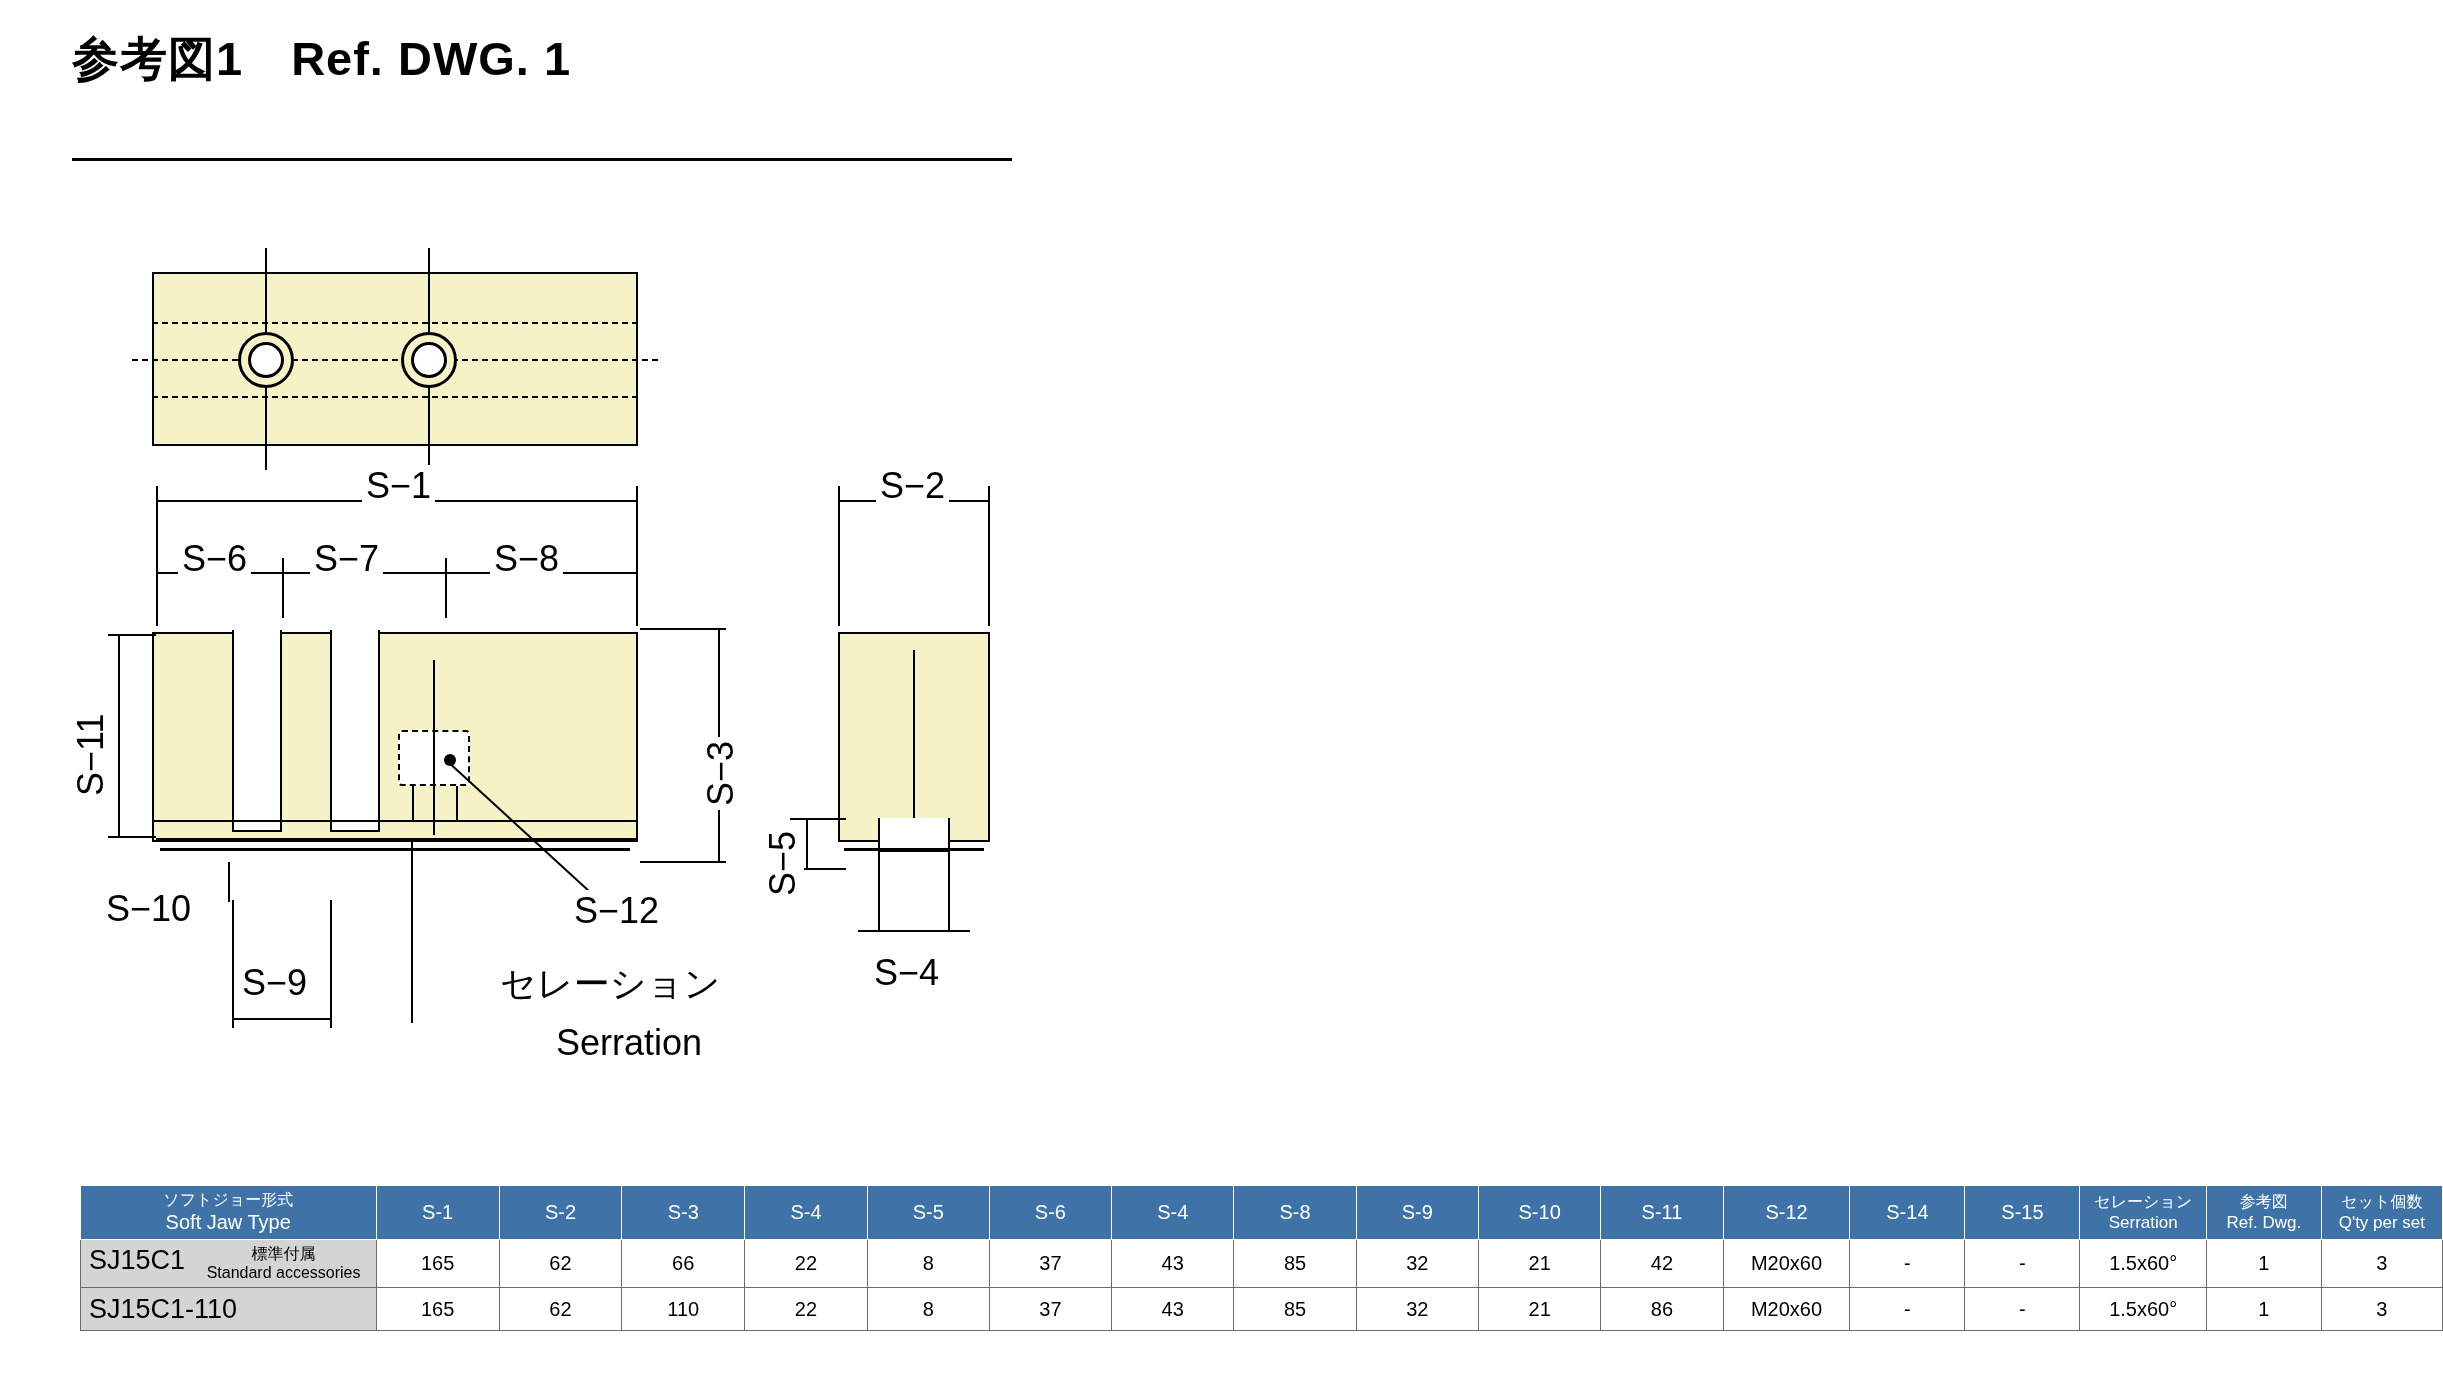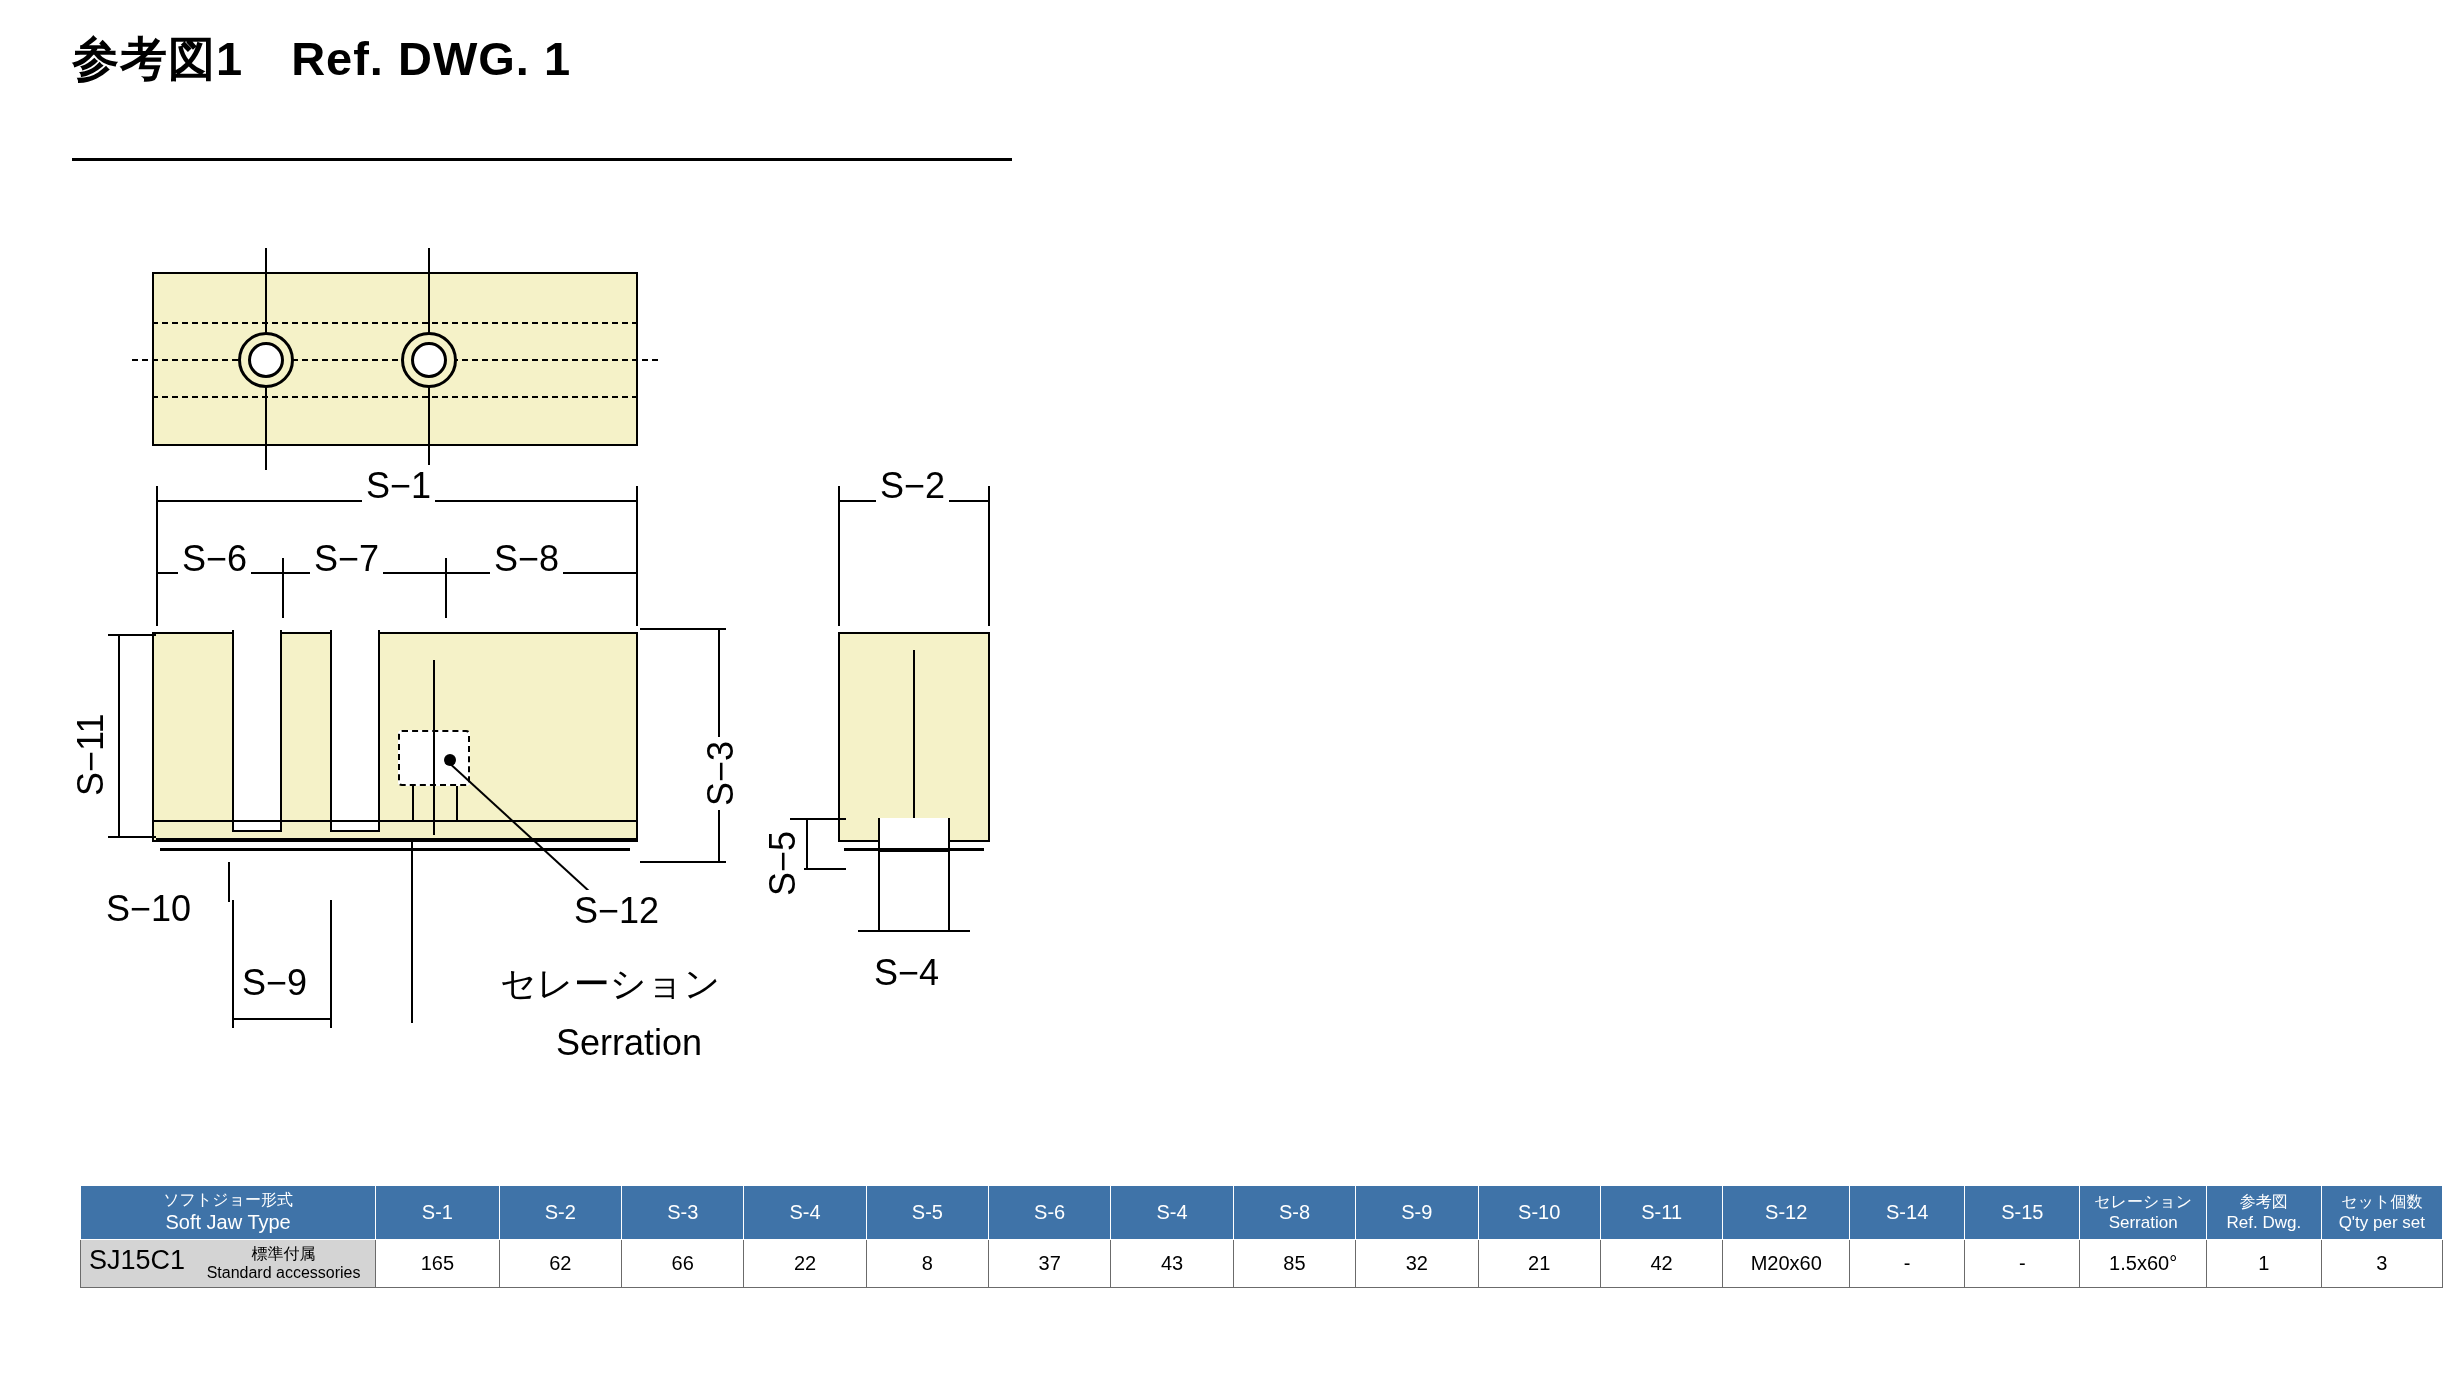--- a/index.html
+++ b/index.html
@@ -333,14 +333,36 @@
       <td>32</td>
       <td>21</td>
       <td>42</td>
       <td>M20x60</td>
       <td>-</td>
       <td>-</td>
       <td>1.5x60°</td>
       <td>1</td>
       <td>3</td>
     </tr>
+    <tr>
+      <td class="type-cell">
+        <span class="type-main">SJ15C1-110</span>
+      </td>
+      <td>165</td>
+      <td>62</td>
+      <td>110</td>
+      <td>22</td>
+      <td>8</td>
+      <td>37</td>
+      <td>43</td>
+      <td>85</td>
+      <td>32</td>
+      <td>21</td>
+      <td>86</td>
+      <td>M20x60</td>
+      <td>-</td>
+      <td>-</td>
+      <td>1.5x60°</td>
+      <td>1</td>
+      <td>3</td>
+    </tr>
   </tbody>
 </table>
 
 </body></html>

